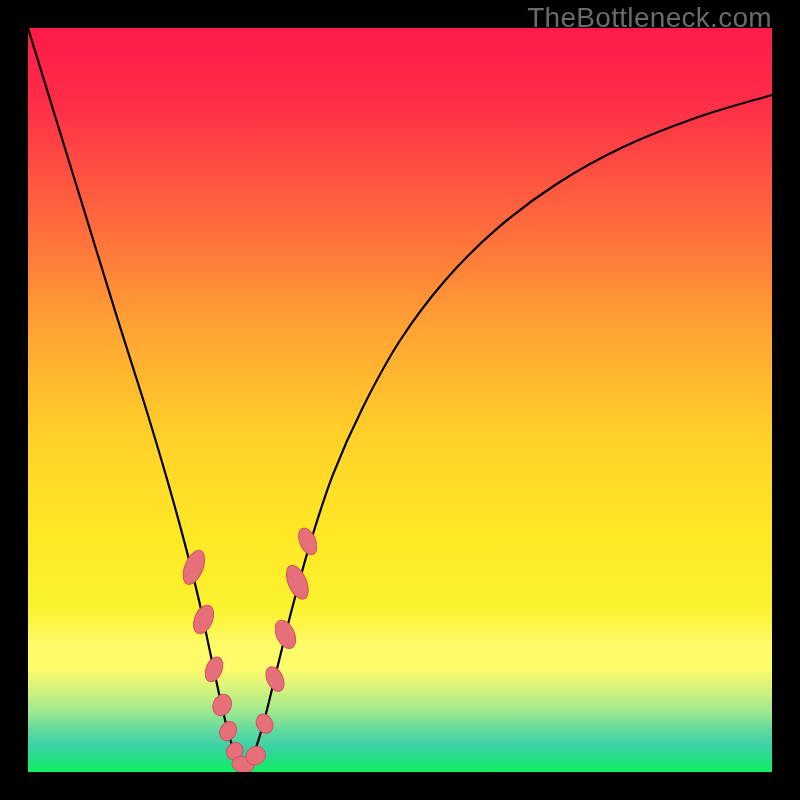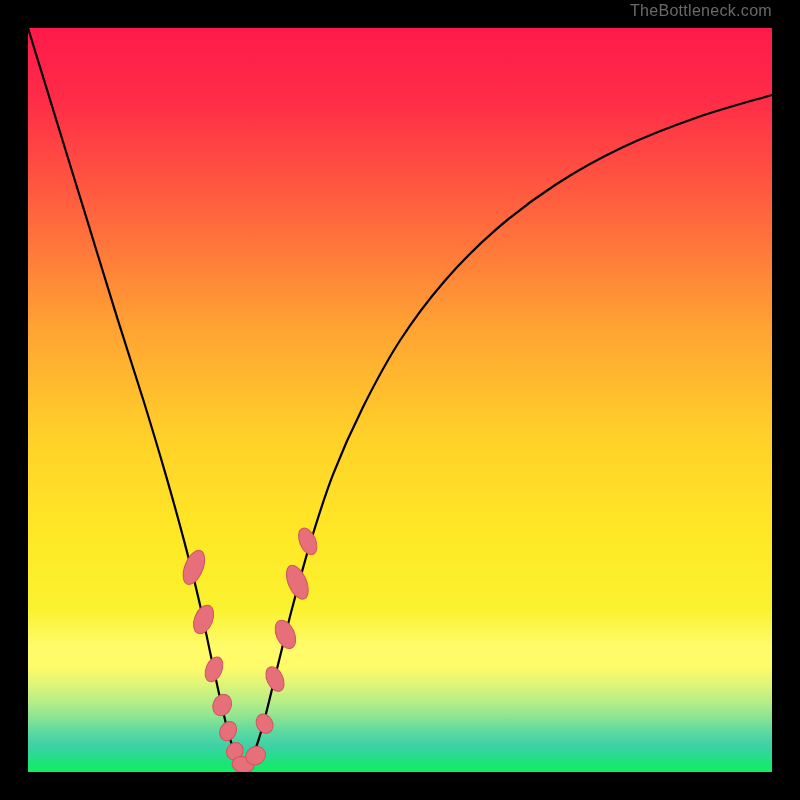--- a/index.html
+++ b/index.html
@@ -23,21 +23,21 @@
     position: absolute;
     left: 0; top: 0;
     width: 100%;
     height: 100%;
   }
   .watermark {
     position: absolute;
     top: 2px;
     right: 28px;
     color: #6a6a6a;
-    font-size: 16px;
+    font-size: 28px;
     font-weight: 500;
     letter-spacing: 0.3px;
     user-select: none;
   }
   svg.curve {
     position: absolute;
     left: 0; top: 0;
     width: 100%;
     height: 100%;
   }

